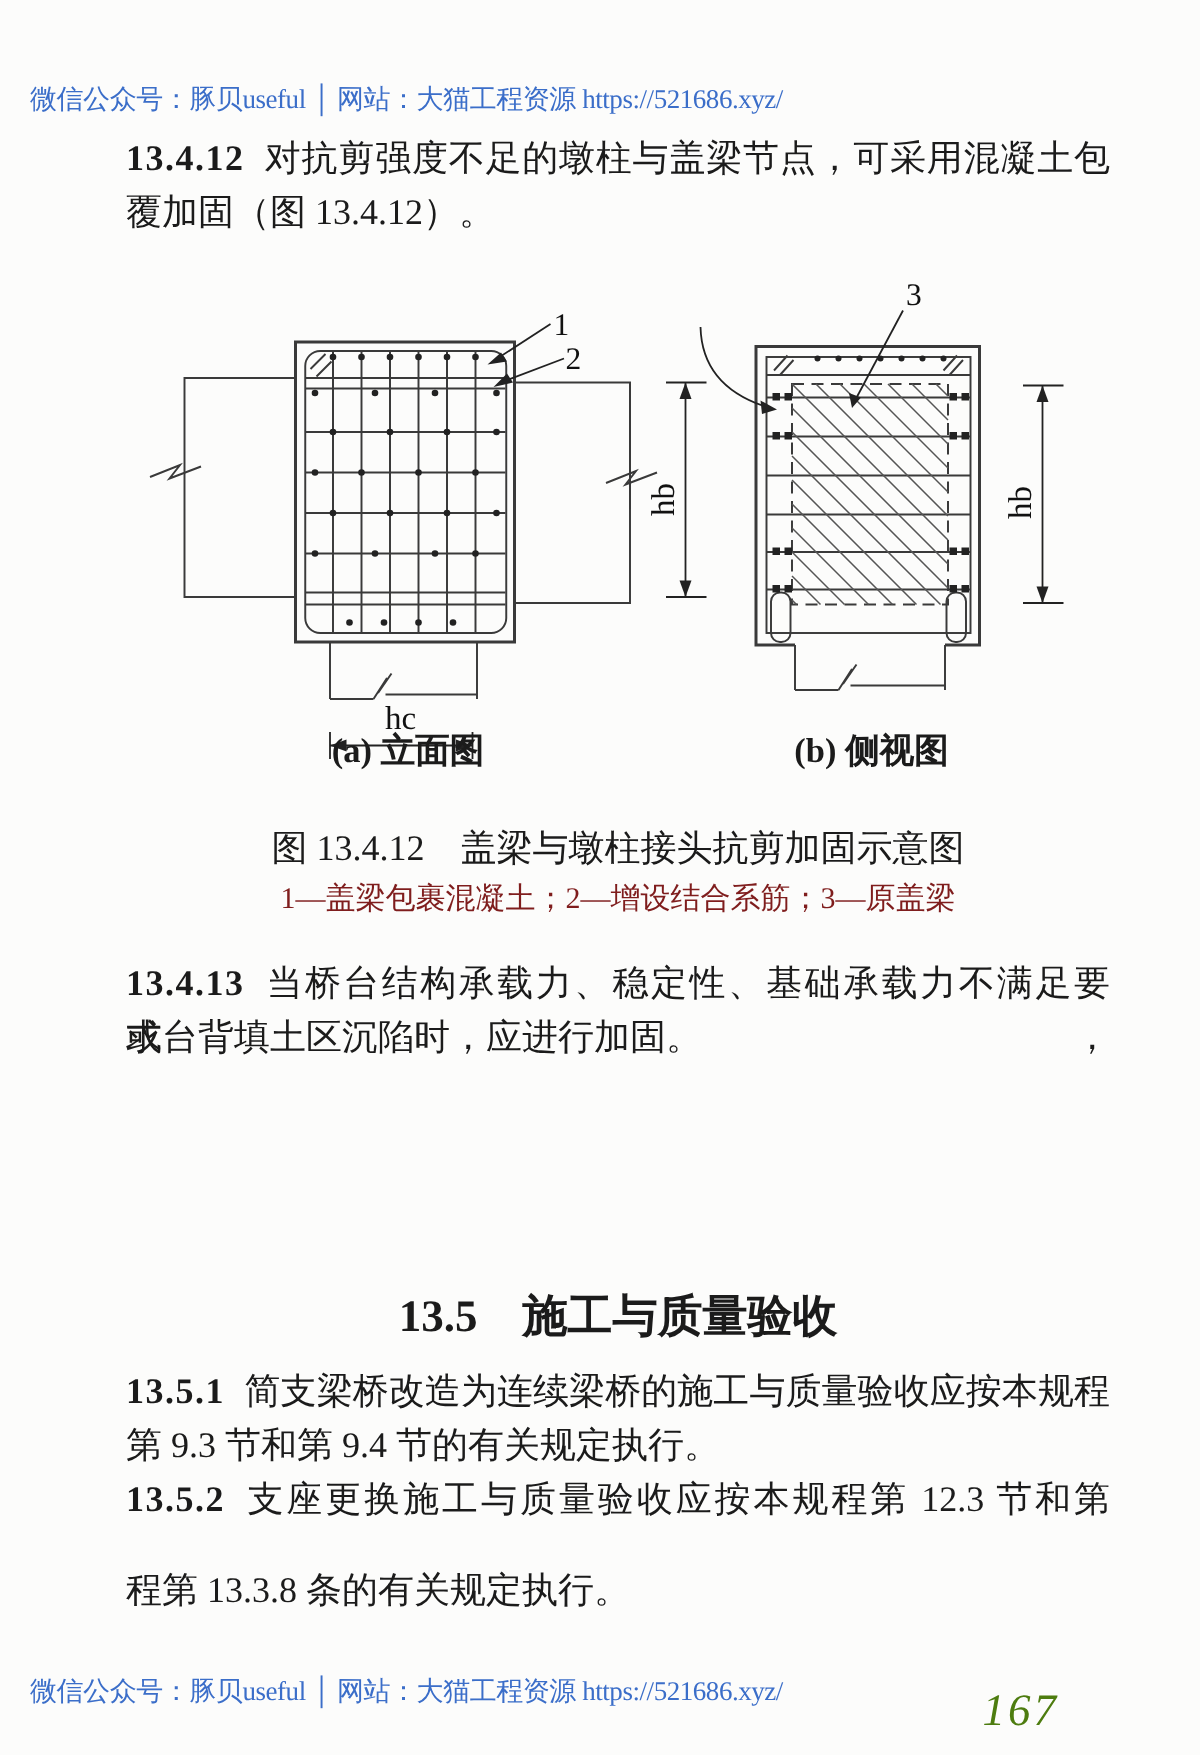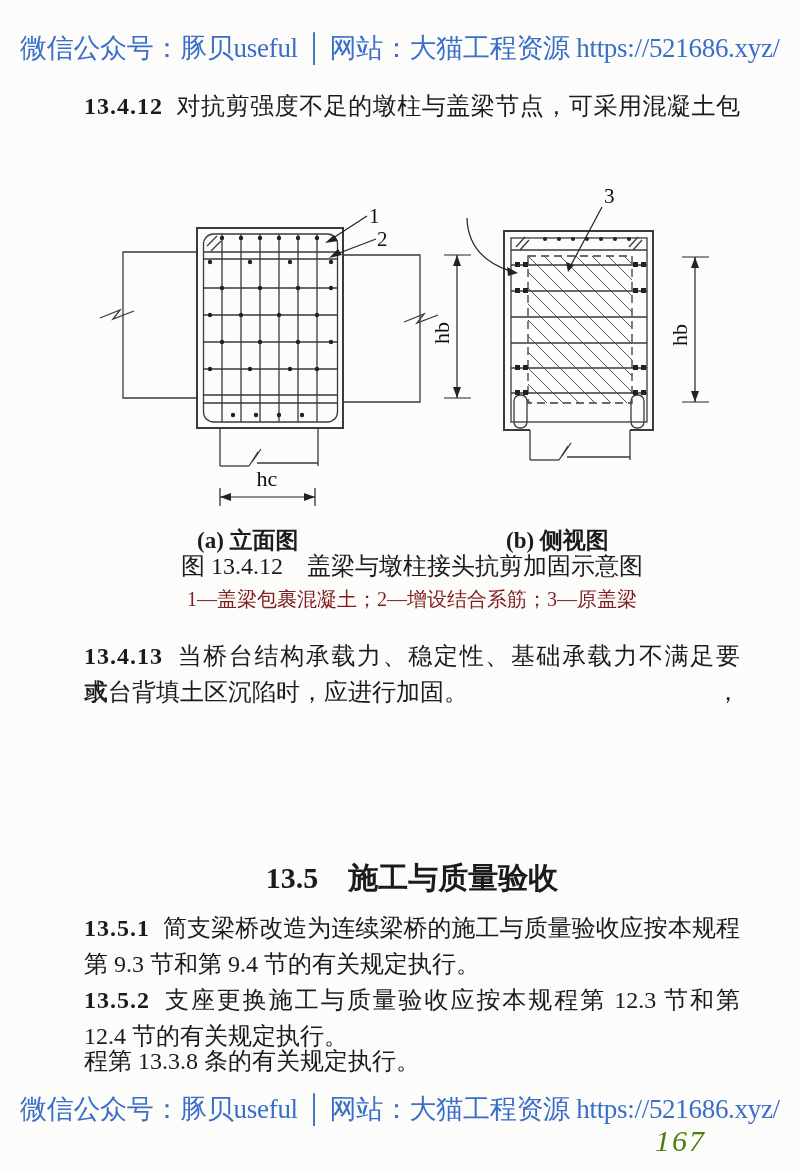--- a/index.html
+++ b/index.html
@@ -6,38 +6,39 @@
   .page{
     position:relative;
     width:800px;height:1170px;
     background:#fcfcfb;
     overflow:hidden;
     font-family:"Liberation Serif","DejaVu Serif",serif;
     color:#1b1b1b;
   }
   .watermark{
     position:absolute;left:20px;
-    font-size:27px;letter-spacing:-0.3px;
+    font-size:18px;letter-spacing:-0.3px;
     white-space:nowrap;
+    margin-top:24px;
   }
   .wm-header{top:30px;}
   .wm-footer{top:1091px;z-index:5;}
   .para{position:absolute;left:84px;width:656px;}
   .bl{height:36px;line-height:36px;font-size:24px;white-space:nowrap;}
   .bl.j{white-space:normal;text-align:justify;text-align-last:justify;overflow:visible;}
   .num{font-weight:bold;padding-right:13px;letter-spacing:1px;margin-top:40px;}
   .heading{
     position:absolute;left:84px;width:656px;top:860px;
     height:36px;line-height:36px;
     text-align:center;font-weight:bold;font-size:30px;
   }
   .figsvg{position:absolute;left:0;top:175px;}
   .subcap{
-    position:absolute;top:528px;height:26px;line-height:26px;
-    font-weight:bold;font-size:23px;
+    position:absolute;top:488px;height:26px;line-height:26px;
+    text-align:center;font-weight:bold;font-size:23px;
   }
   .subcap-a{left:197px;width:150px;}
   .subcap-b{left:506px;width:150px;}
   .figcap{
     position:absolute;left:84px;width:656px;top:552px;
     height:28px;line-height:28px;text-align:center;font-size:24px;
   }
   .figleg{
     position:absolute;left:84px;width:656px;top:587px;
     height:24px;line-height:24px;text-align:center;font-size:20px;color:#7f1d1d;
@@ -50,20 +51,21 @@
 </style>
 </head>
 <body>
 
 <div class="page">
 
   <div class="watermark wm-header" style="color: rgb(59, 110, 201);">微信公众号：豚贝useful │ 网站：大猫工程资源 https://521686.xyz/</div>
 
   <div class="para" style="top:88px">
     <div class="bl j"><span class="num">13.4.12</span><span>对抗剪强度不足的墩柱与盖梁节点，可采用混凝土包</span></div>
+    <div class="bl">覆加固（图 13.4.12）。</div>
   </div>
 
   <svg class="figsvg" width="800" height="340" viewBox="0 0 800 340">
 
     <g stroke="#3a3a3a" fill="none" stroke-width="1.3">
 
       <path d="M197,77 H123 V223 H197"></path>
       <polyline points="100,143 120,135 113,144 134,136"></polyline>
       <path d="M343,80 H420 V227 H343"></path>
       <polyline points="404,147 424,139 417,148 438,140"></polyline>
@@ -217,21 +219,20 @@
 
   <div class="heading">13.5　施工与质量验收</div>
 
   <div class="para" style="top:910px">
     <div class="bl j"><span class="num">13.5.1</span><span>简支梁桥改造为连续梁桥的施工与质量验收应按本规程</span></div>
     <div class="bl">第 9.3 节和第 9.4 节的有关规定执行。</div>
   </div>
 
   <div class="para" style="top:982px">
     <div class="bl j"><span class="num">13.5.2</span><span>支座更换施工与质量验收应按本规程第 12.3 节和第</span></div>
-    <div class="bl">12.4 节的有关规定执行。</div>
   </div>
 
   <div class="para" style="top:1043px">
     <div class="bl">程第 13.3.8 条的有关规定执行。</div>
   </div>
 
   <div class="watermark wm-footer" style="color: rgb(59, 110, 201);">微信公众号：豚贝useful │ 网站：大猫工程资源 https://521686.xyz/</div>
   <div class="pagenum">167</div>
 
 </div>

